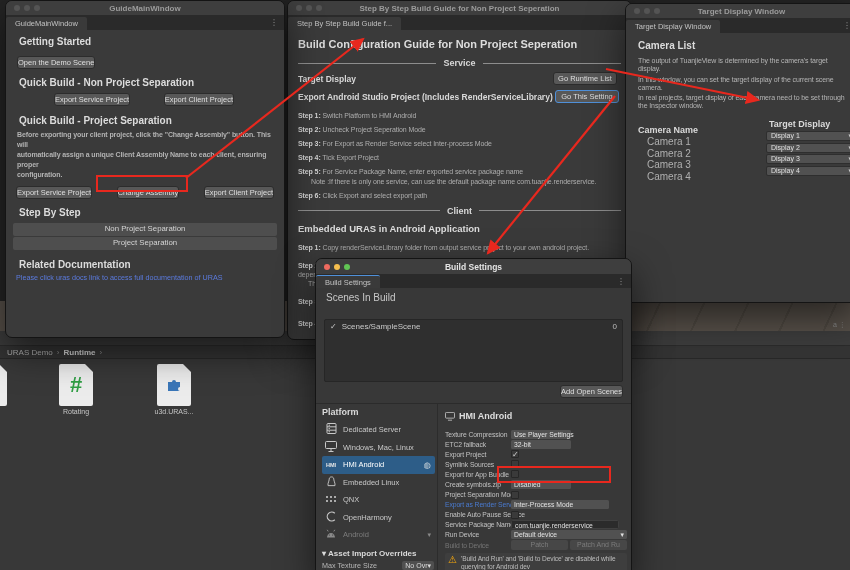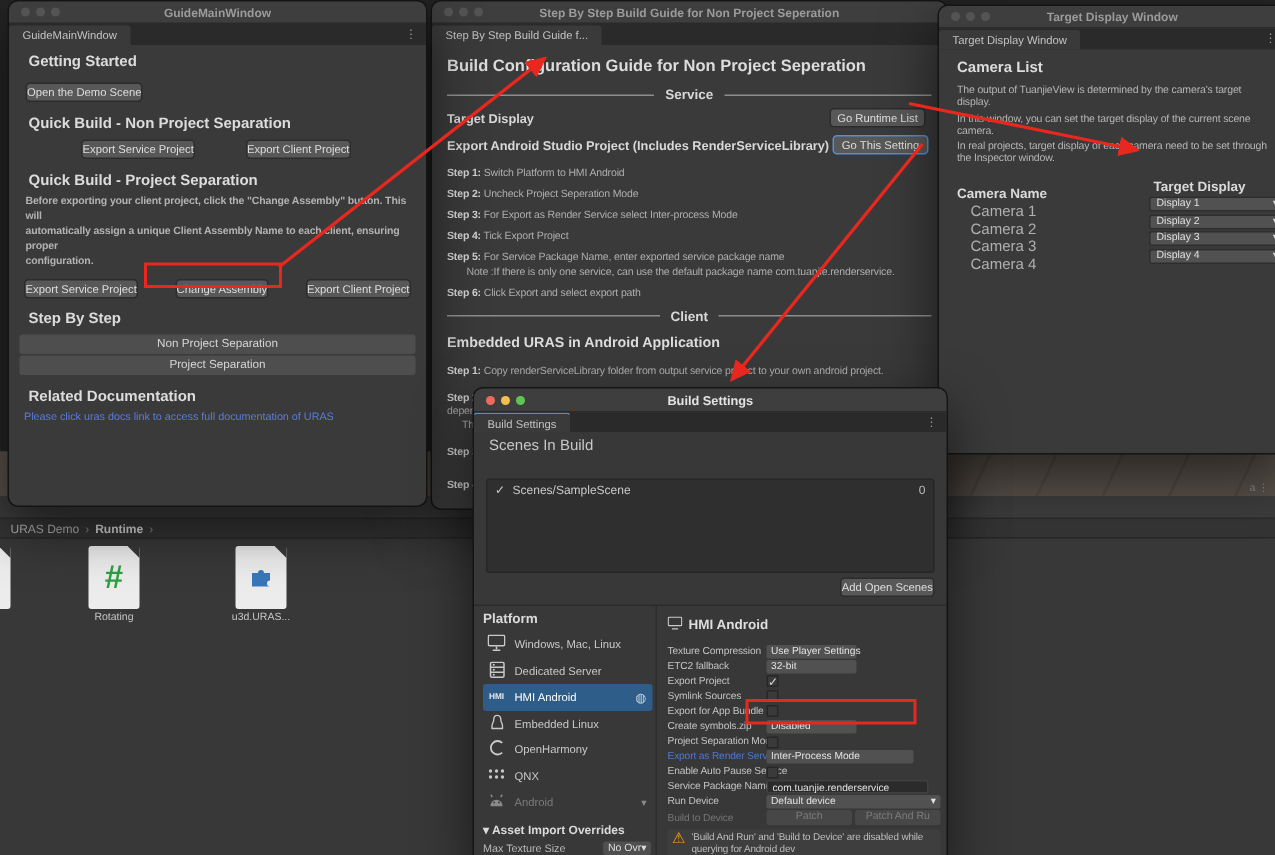--- a/index.html
+++ b/index.html
@@ -316,65 +316,65 @@
   </div>
   <div class="addrow">
       <span class="ubtn">Add Open Scenes</span>
     </div>
   <div class="hr"></div>
   <div class="cols">
     <div class="colL">
       <div class="plat-title">Platform</div>
       <div class="plat-list">
         <div class="prow">
-          <span class="ic"><svg width="12" height="11" viewBox="0 0 12 11">
-                <rect x="0.5" y="0.5" width="11" height="7" rx="1" fill="none" stroke="#c9c9c9"></rect>
-                <line x1="6" y1="8" x2="6" y2="10" stroke="#c9c9c9"></line>
-                <line x1="3.5" y1="10.5" x2="8.5" y2="10.5" stroke="#c9c9c9"></line>
-              </svg></span>
-          <span>Windows, Mac, Linux</span>
-        </div>
-        <div class="prow">
           <span class="ic"><svg width="11" height="11" viewBox="0 0 11 11">
                 <rect x="1" y="0.5" width="9" height="10" rx="1" fill="none" stroke="#c9c9c9"></rect>
                 <line x1="1" y1="3.8" x2="10" y2="3.8" stroke="#c9c9c9"></line>
                 <line x1="1" y1="7.2" x2="10" y2="7.2" stroke="#c9c9c9"></line>
                 <circle cx="3.2" cy="2.2" r="0.7" fill="#c9c9c9"></circle>
                 <circle cx="3.2" cy="5.5" r="0.7" fill="#c9c9c9"></circle>
                 <circle cx="3.2" cy="8.8" r="0.7" fill="#c9c9c9"></circle>
               </svg></span>
           <span>Dedicated Server</span>
         </div>
+        <div class="prow">
+          <span class="ic"><svg width="12" height="11" viewBox="0 0 12 11">
+                <rect x="0.5" y="0.5" width="11" height="7" rx="1" fill="none" stroke="#c9c9c9"></rect>
+                <line x1="6" y1="8" x2="6" y2="10" stroke="#c9c9c9"></line>
+                <line x1="3.5" y1="10.5" x2="8.5" y2="10.5" stroke="#c9c9c9"></line>
+              </svg></span>
+          <span>Windows, Mac, Linux</span>
+        </div>
         <div class="prow sel">
           <span class="ic hmi-logo">HMI</span>
           <span>HMI Android</span>
           <span class="badge">◍</span>
         </div>
         <div class="prow">
           <span class="ic"><svg width="11" height="11" viewBox="0 0 12 11">
                 <path d="M6 0.5 C3.8 0.5 3.4 2.2 3.4 3.8 C3.4 5.5 2.2 6.3 2.2 8 L2.2 10 L9.8 10 L9.8 8 C9.8 6.3 8.6 5.5 8.6 3.8 C8.6 2.2 8.2 0.5 6 0.5 Z" fill="none" stroke="#c9c9c9"></path>
               </svg></span>
           <span>Embedded Linux</span>
-        </div>
-        <div class="prow">
-          <span class="ic"><svg width="11" height="11" viewBox="0 0 11 11">
-                <path d="M8.8 2.2 A4.5 4.5 0 1 0 8.8 8.8" fill="none" stroke="#c9c9c9" stroke-width="1.2"></path>
-              </svg></span>
-          <span>OpenHarmony</span>
         </div>
         <div class="prow">
           <span class="ic"><svg width="12" height="10" viewBox="0 0 12 10">
                 <circle cx="2" cy="3" r="1.1" fill="#c9c9c9"></circle>
                 <circle cx="6" cy="3" r="1.1" fill="#c9c9c9"></circle>
                 <circle cx="10" cy="3" r="1.1" fill="#c9c9c9"></circle>
                 <circle cx="2" cy="7" r="1.1" fill="#c9c9c9"></circle>
                 <circle cx="6" cy="7" r="1.1" fill="#c9c9c9"></circle>
                 <circle cx="10" cy="7" r="1.1" fill="#c9c9c9"></circle>
               </svg></span>
           <span>QNX</span>
+        </div>
+        <div class="prow">
+          <span class="ic"><svg width="11" height="11" viewBox="0 0 11 11">
+                <path d="M8.8 2.2 A4.5 4.5 0 1 0 8.8 8.8" fill="none" stroke="#c9c9c9" stroke-width="1.2"></path>
+              </svg></span>
+          <span>OpenHarmony</span>
         </div>
         <div class="prow dis">
           <span class="ic"><svg width="12" height="10" viewBox="0 0 12 10">
                 <path d="M2 8.5 A4 4.4 0 0 1 10 8.5 Z" fill="#8a8a8a"></path>
                 <line x1="3.2" y1="2.4" x2="2.2" y2="0.8" stroke="#8a8a8a"></line>
                 <line x1="8.8" y1="2.4" x2="9.8" y2="0.8" stroke="#8a8a8a"></line>
                 <circle cx="4.4" cy="6" r="0.6" fill="#3a3a3a"></circle>
                 <circle cx="7.6" cy="6" r="0.6" fill="#3a3a3a"></circle>
               </svg></span>
           <span>Android</span>

